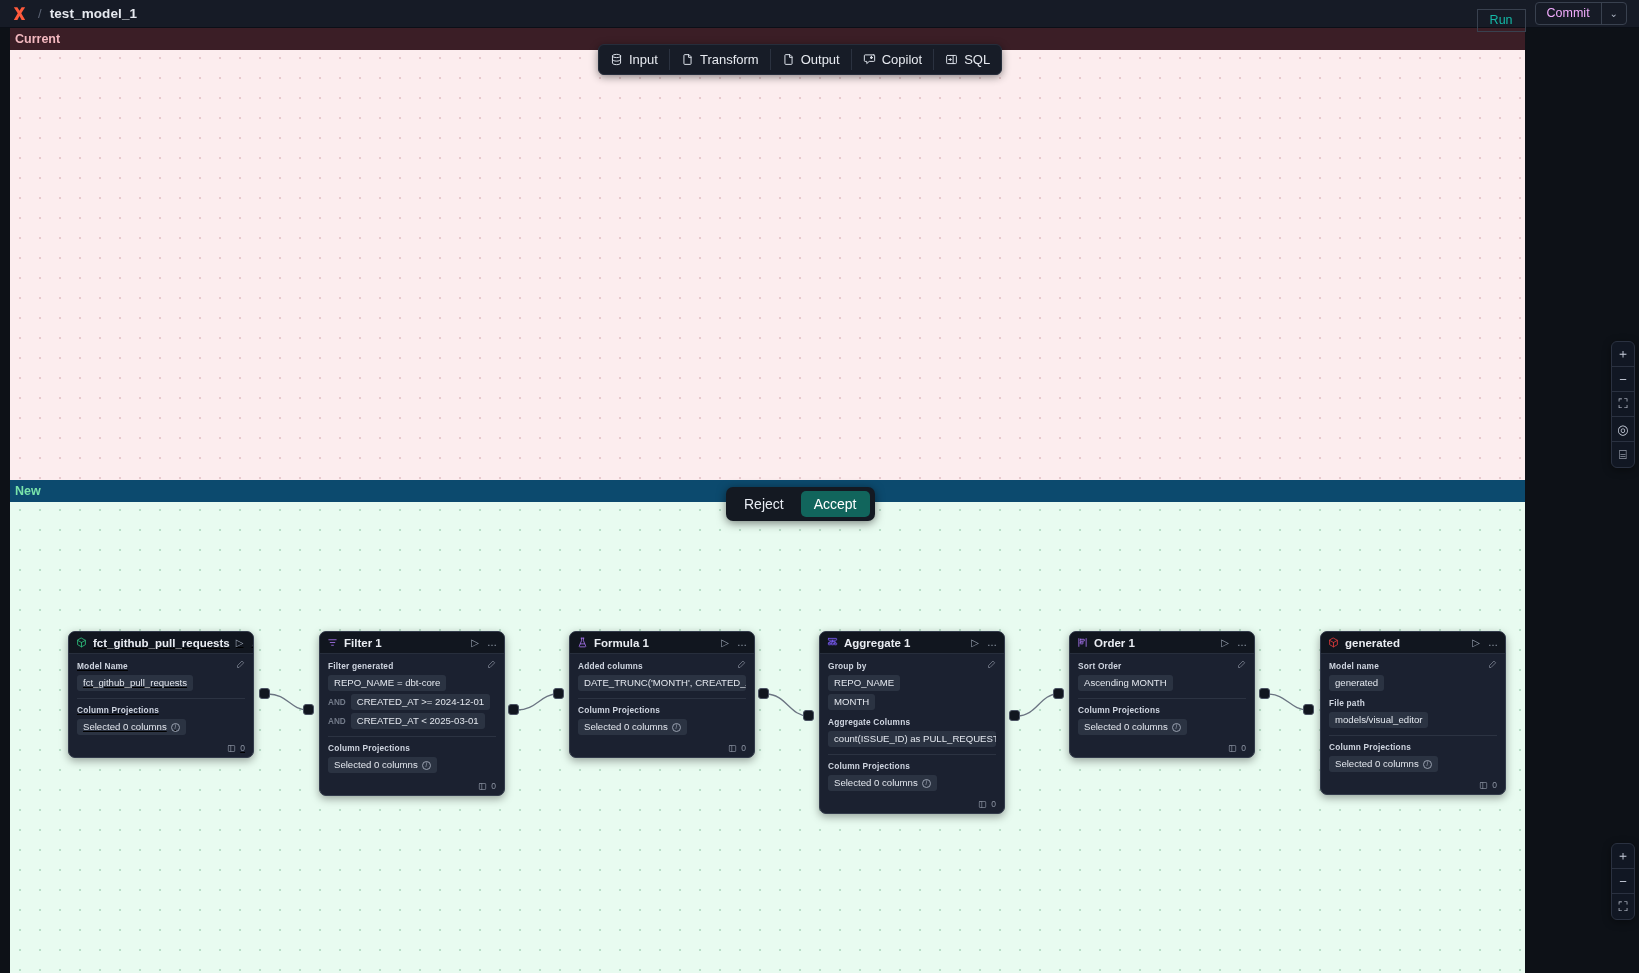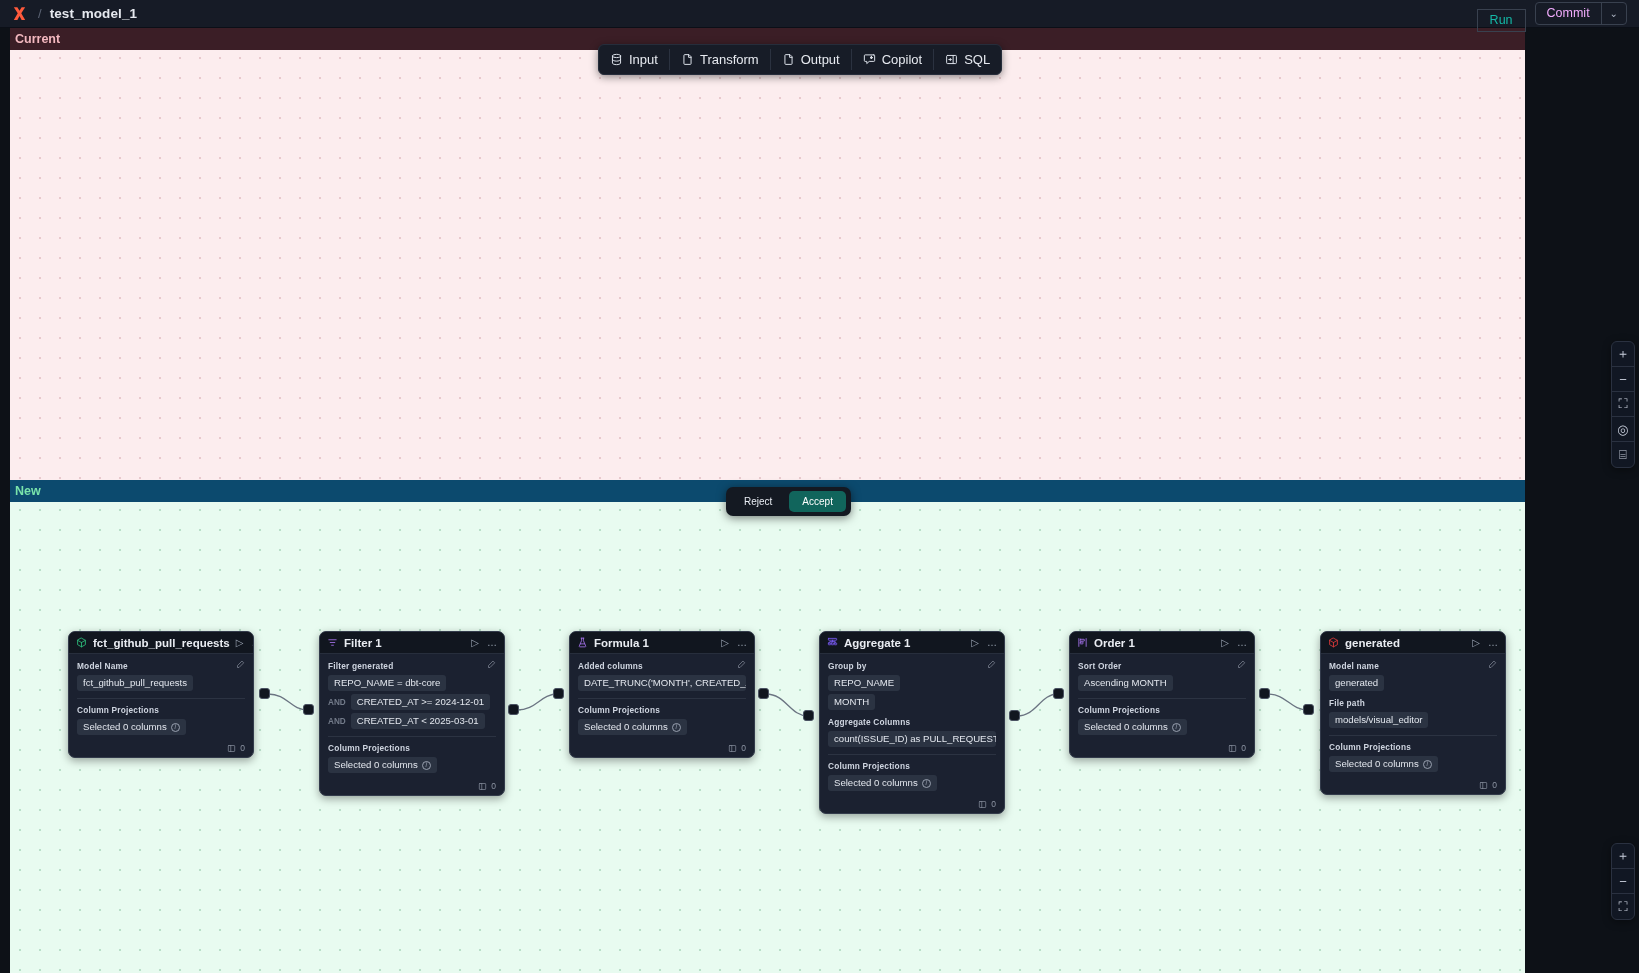--- a/index.html
+++ b/index.html
@@ -68,21 +68,21 @@
   .nt-sep { width: 1px; background: #2b3240; margin: 4px 0; }
   .nt-ico { display: flex; align-items: center; }
 
   
   .decision {
     position: absolute; left: 726px; top: 487px;
     background: #141922; border-radius: 7px;
     padding: 4px 5px; display: flex; gap: 4px; z-index: 70;
     box-shadow: 0 2px 10px rgba(0,0,0,.5);
   }
-  .decision .b { font-size: 10px; padding: 5px 13px; border-radius: 5px; color: #e8ecf3; }
+  .decision .b { font-size: 14px; padding: 5px 13px; border-radius: 5px; color: #e8ecf3; }
   .decision .accept { background: #11655c; color: #ffffff; }
 
   
   .zoomctl {
     position: absolute; width: 24px;
     background: #111723; border: 1px solid #2a3140; border-radius: 6px;
     display: flex; flex-direction: column; z-index: 58;
     box-shadow: 0 2px 8px rgba(0,0,0,.4);
   }
   .zoomctl .zb {
@@ -193,21 +193,21 @@
   <div class="port" style="left:508px;top:704px;"></div>
   <div class="port" style="left:553px;top:688px;"></div>
   <div class="port" style="left:758px;top:688px;"></div>
   <div class="port" style="left:803px;top:710px;"></div>
   <div class="port" style="left:1009px;top:710px;"></div>
   <div class="port" style="left:1053px;top:688px;"></div>
   <div class="port" style="left:1259px;top:688px;"></div>
   <div class="port" style="left:1303px;top:704px;"></div>
 
   <div id="node-layer">
-      <div class="node" style="left: 68px; top: 631px; width: 186px;">
+      <div class="node" style="left: 68px; top: 631px; width: 186px; text-decoration: underline;">
         <div class="node-head">
       <span style="display:flex;align-items:center;">
             <svg width="11" height="11" viewBox="0 0 24 24" fill="none" stroke="#2ec27e" stroke-width="1.8" stroke-linecap="round" stroke-linejoin="round">
               <path d="M12 2.5l8.5 4.8v9.4L12 21.5 3.5 16.7V7.3z"></path>
               <path d="M3.6 7.3L12 12.1l8.4-4.8M12 12.1v9.4"></path>
             </svg>
           </span>
       <span class="node-title">fct_github_pull_requests</span>
       <span class="head-actions">
         <span class="ha">▷</span>

